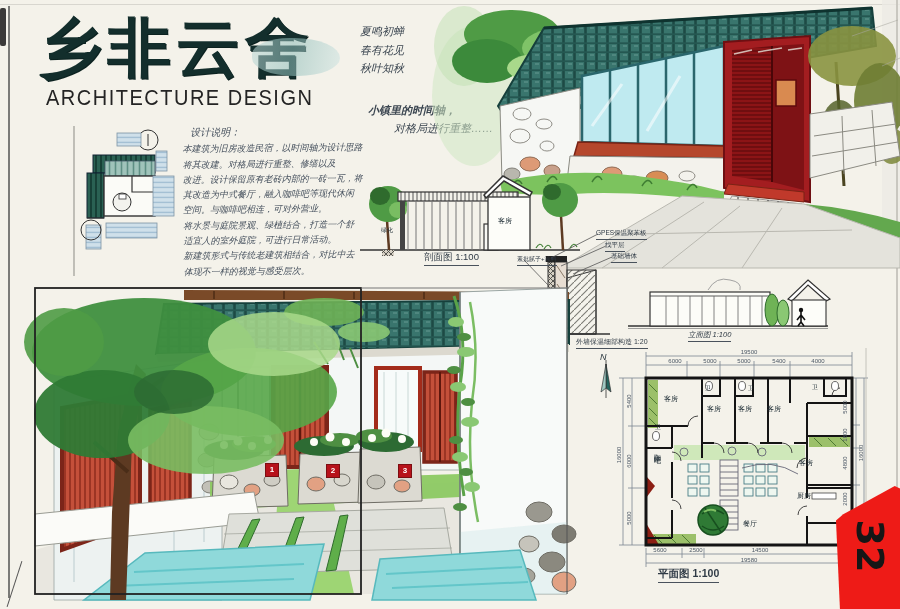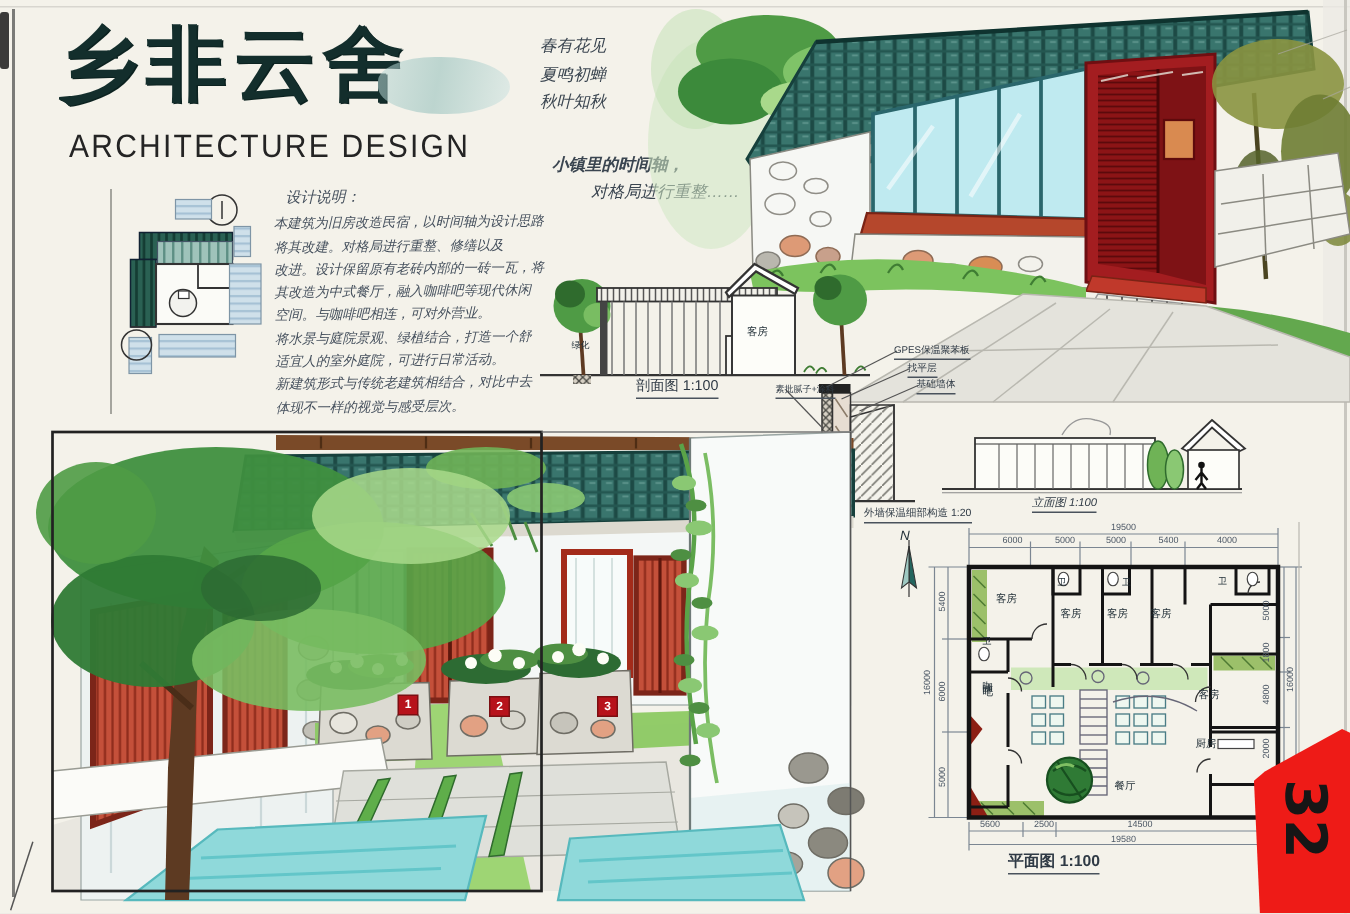--- a/index.html
+++ b/index.html
@@ -5,21 +5,21 @@
   html,body{margin:0;padding:0;background:#e9e7e1;}
   .board{position:relative;width:900px;height:609px;background:#f4f2ea;overflow:hidden;
          font-family:"Liberation Sans","DejaVu Sans",sans-serif;}
   .abs{position:absolute;}
   .caption{color:#2f3a45;border-bottom:1px solid #49525c;padding-bottom:1px;white-space:nowrap;}
   .dim{color:#4c5866;font-size:6.5px;text-align:center;white-space:nowrap;}
   .rot{transform:rotate(-90deg);transform-origin:center;}
   .roomlabel{color:#223038;font-size:7px;white-space:nowrap;}
   .plaque{width:12px;height:12px;background:#b7121b;color:#fff;font-size:8px;font-weight:bold;
           text-align:center;line-height:12px;box-shadow:0 0 0 1px #7c0e12;}
-  .title{font-size:54px;font-weight:800;color:#132e2c;letter-spacing:5px;
+  .title{font-size:64px;font-weight:800;color:#132e2c;letter-spacing:5px;
          text-shadow:1px 1px 0 #0c2220;line-height:1;}
   .subtitle{font-size:20px;letter-spacing:1.5px;color:#242424;transform:scaleY(1.08);
             transform-origin:left top;font-weight:500;}
   .noteline{font-size:9px;line-height:15.3px;white-space:nowrap;font-style:italic;color:#46515e;}
   .poemline{font-size:11px;line-height:18.5px;font-style:italic;color:#3a4550;white-space:nowrap;}
   .tab32{position:absolute;left:834px;top:486px;width:66px;height:123px;background:#ee1b17;
          clip-path:polygon(3% 28%,14% 23%,92% 0%,100% 2%,100% 100%,9% 100%);}
   .tab32 span{position:absolute;left:10px;top:38px;font-size:38px;font-weight:bold;color:#161616;
          transform:rotate(90deg);font-family:"DejaVu Sans",sans-serif;}
   svg{position:absolute;overflow:visible;}
@@ -79,22 +79,22 @@
   <div class="abs" style="left:896px;top:0;width:2px;height:609px;background:#c9c7c0;"></div>
 
   <div class="abs" style="left:38px;top:16px;">
     <div class="title">乡非云舍</div>
   </div>
   <div class="abs" style="left:252px;top:38px;width:88px;height:38px;border-radius:45% 55% 50% 50%;
               background:linear-gradient(100deg,#bcd8d6 0%,#8fbdb9 45%,#cfe4e2 100%);opacity:.55;"></div>
   <div class="abs subtitle" style="left:46px;top:86px;">ARCHITECTURE DESIGN</div>
 
   <div class="abs" style="left:360px;top:22px;">
+    <div class="poemline">夏鸣初蝉</div>
     <div class="poemline">春有花见</div>
-    <div class="poemline">夏鸣初蝉</div>
     <div class="poemline">秋叶知秋</div>
     <div class="poemline" style="margin-top:23px;margin-left:8px;font-weight:bold;">小镇里的时间轴，</div>
     <div class="poemline" style="margin-left:34px;">对格局进行重整……</div>
   </div>
 
   <div class="abs" style="left:183px;top:124px;transform:rotate(-0.6deg);">
     <div class="noteline" style="font-size:10px;margin-bottom:2px;margin-left:8px;">设计说明：</div>
     <div class="noteline">本建筑为旧房改造民宿，以时间轴为设计思路</div>
     <div class="noteline">将其改建。对格局进行重整、修缮以及</div>
     <div class="noteline">改进。设计保留原有老砖内部的一砖一瓦，将</div>
@@ -671,21 +671,21 @@
   <div class="abs dim rot" style="left:602px;top:452px;width:34px;font-size:6px;">16000</div>
   <div class="abs dim rot" style="left:830px;top:404px;width:30px;font-size:6px;">5000</div>
   <div class="abs dim rot" style="left:830px;top:432px;width:30px;font-size:6px;">1800</div>
   <div class="abs dim rot" style="left:830px;top:460px;width:30px;font-size:6px;">4800</div>
   <div class="abs dim rot" style="left:830px;top:496px;width:30px;font-size:6px;">2000</div>
   <div class="abs dim rot" style="left:844px;top:450px;width:34px;font-size:6px;">16000</div>
   <div class="abs dim" style="left:640px;top:547px;width:40px;font-size:6px;">5600</div>
   <div class="abs dim" style="left:678px;top:547px;width:36px;font-size:6px;">2500</div>
   <div class="abs dim" style="left:720px;top:547px;width:80px;font-size:6px;">14500</div>
   <div class="abs dim" style="left:646px;top:557px;width:206px;font-size:6px;">19580</div>
-  <div class="abs caption" style="left:672px;top:567px;font-size:10.5px;font-weight:bold;">平面图 1:100</div>
+  <div class="abs caption" style="left:658px;top:567px;font-size:10.5px;font-weight:bold;">平面图 1:100</div>
 
   <div class="tab32">
     <span>32</span>
   </div>
 
   <div class="abs" style="left:14px;top:560px;width:1px;height:48px;background:#555;transform:rotate(18deg);"></div>
 
 </div>
 
 </body></html>

